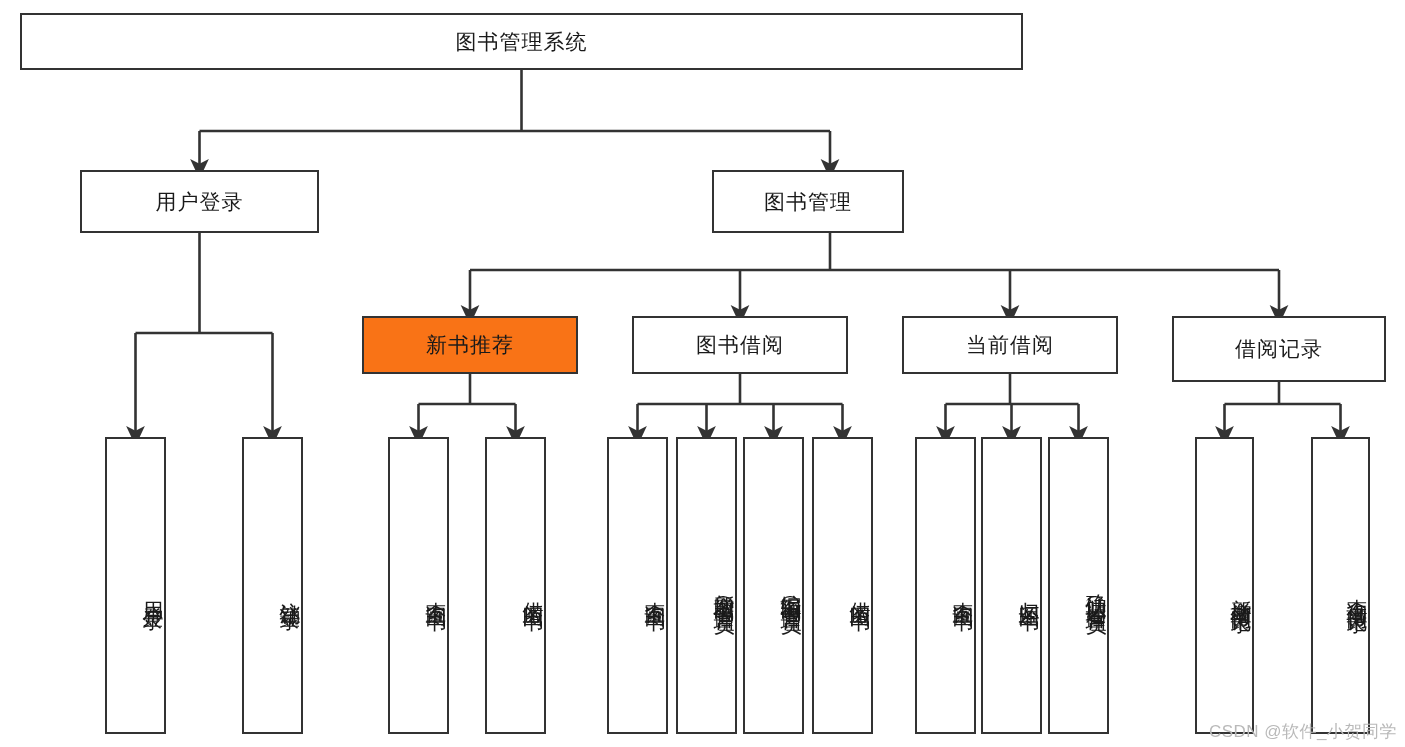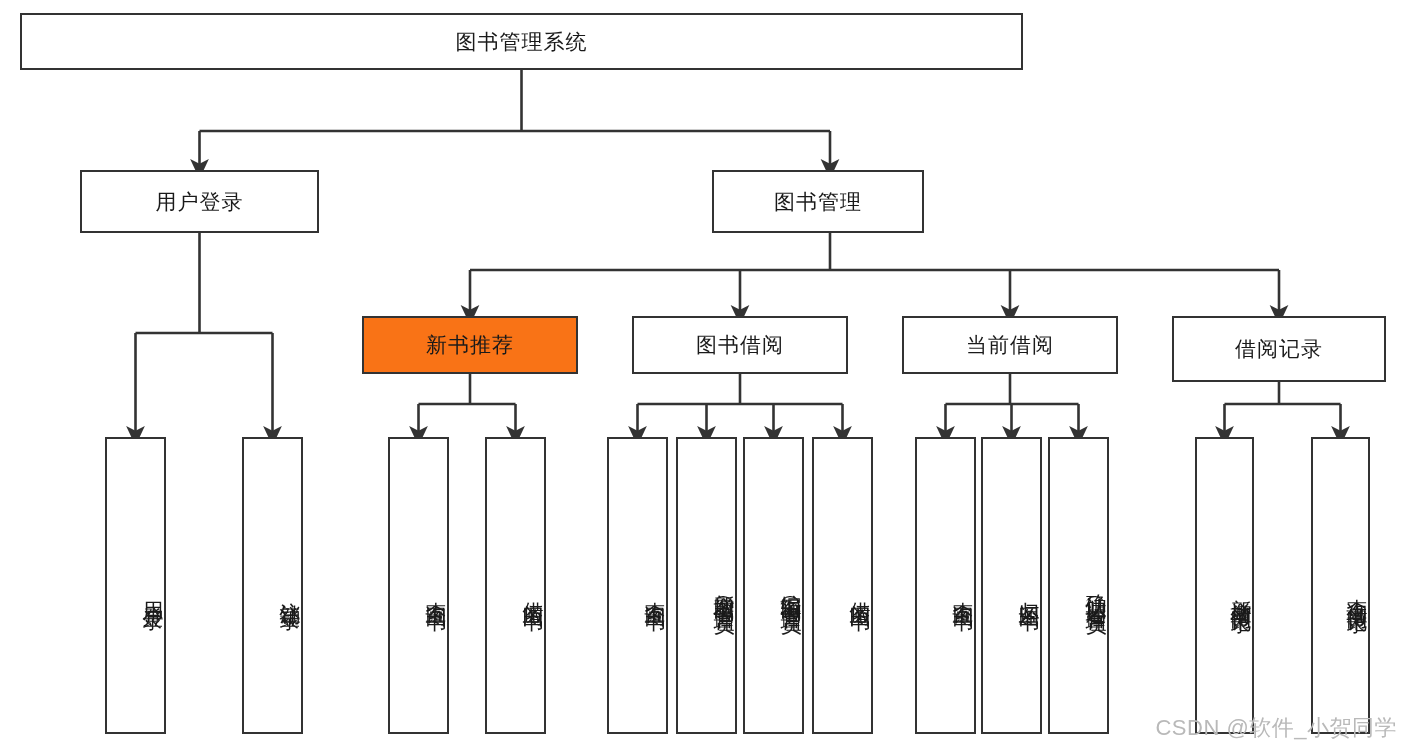--- a/index.html
+++ b/index.html
@@ -9,21 +9,21 @@
   svg#wires{position:absolute;left:0;top:0;width:1405px;height:747px;}
   .node{position:absolute;box-sizing:border-box;background:#ffffff;
         border:2px solid #333333;display:flex;align-items:center;
         justify-content:center;color:#1a1a1a;}
   .node.h{font-size:21px;letter-spacing:1px;}
   .node.v{writing-mode:vertical-rl;text-orientation:upright;
           font-size:21px;letter-spacing:3px;padding-top:10px;
           align-items:flex-start;justify-content:center;line-height:1.05;}
   .node.v span{writing-mode:vertical-rl;text-orientation:upright;
                display:block;white-space:nowrap;}
-  .watermark{position:absolute;right:8px;bottom:4px;font-size:22px;
+  .watermark{position:absolute;right:8px;bottom:4px;font-size:17px;
              color:#b9b9b9;white-space:nowrap;letter-spacing:0.5px;}
 </style>
 </head>
 <body>
 
 <div id="canvas">
   <svg id="wires" viewBox="0 0 1405 747" xmlns="http://www.w3.org/2000/svg">
     <defs>
       <marker id="arrow" markerWidth="9" markerHeight="9" refX="4.2" refY="4" orient="auto" markerUnits="strokeWidth">
         <path d="M0.4,0.4 L8,4 L0.4,7.6 L2.2,4 Z" fill="#333333"></path>
@@ -65,21 +65,21 @@
         <line x1="1340.5" y1="404" x2="1340.5" y2="436" stroke="#333333" stroke-width="2.6" marker-end="url(#arrow)"></line>
       </g>
   </svg>
   <div id="nodes">
       <div class="node h" style="left: 20px; top: 13px; width: 1003px; height: 57px; border-color: rgb(51, 51, 51); background: rgb(255, 255, 255); color: rgb(26, 26, 26);">
         <span>图书管理系统</span>
       </div>
       <div class="node h" style="left: 80px; top: 170px; width: 239px; height: 63px; border-color: rgb(51, 51, 51); background: rgb(255, 255, 255); color: rgb(26, 26, 26);">
         <span>用户登录</span>
       </div>
-      <div class="node h" style="left: 712px; top: 170px; width: 212px; height: 63px; border-color: rgb(51, 51, 51); background: rgb(255, 255, 255); color: rgb(26, 26, 26);">
+      <div class="node h" style="left: 712px; top: 170px; width: 192px; height: 63px; border-color: rgb(51, 51, 51); background: rgb(255, 255, 255); color: rgb(26, 26, 26);">
         <span>图书管理</span>
       </div>
       <div class="node h" style="left: 362px; top: 316px; width: 216px; height: 58px; border-color: rgb(51, 51, 51); background: #f97316; color: rgb(26, 26, 26);">
         <span>新书推荐</span>
       </div>
       <div class="node h" style="left: 632px; top: 316px; width: 216px; height: 58px; border-color: rgb(51, 51, 51); background: rgb(255, 255, 255); color: rgb(26, 26, 26); text-align: right;">
         <span>图书借阅</span>
       </div>
       <div class="node h" style="left: 902px; top: 316px; width: 216px; height: 58px; border-color: rgb(51, 51, 51); background: rgb(255, 255, 255); color: rgb(26, 26, 26); text-align: center;">
         <span>当前借阅</span>

